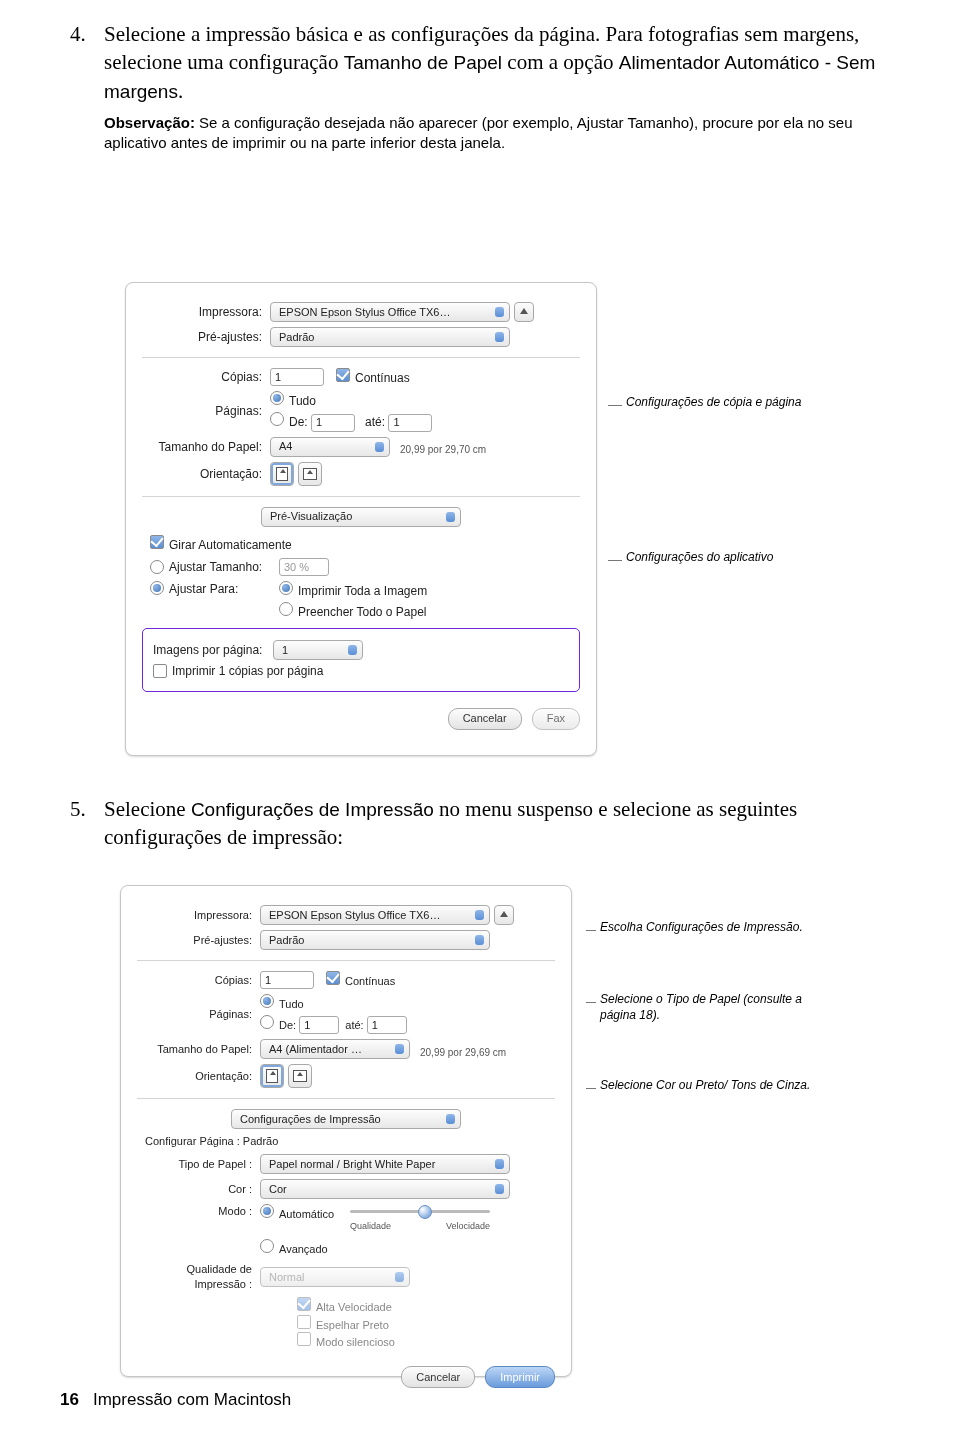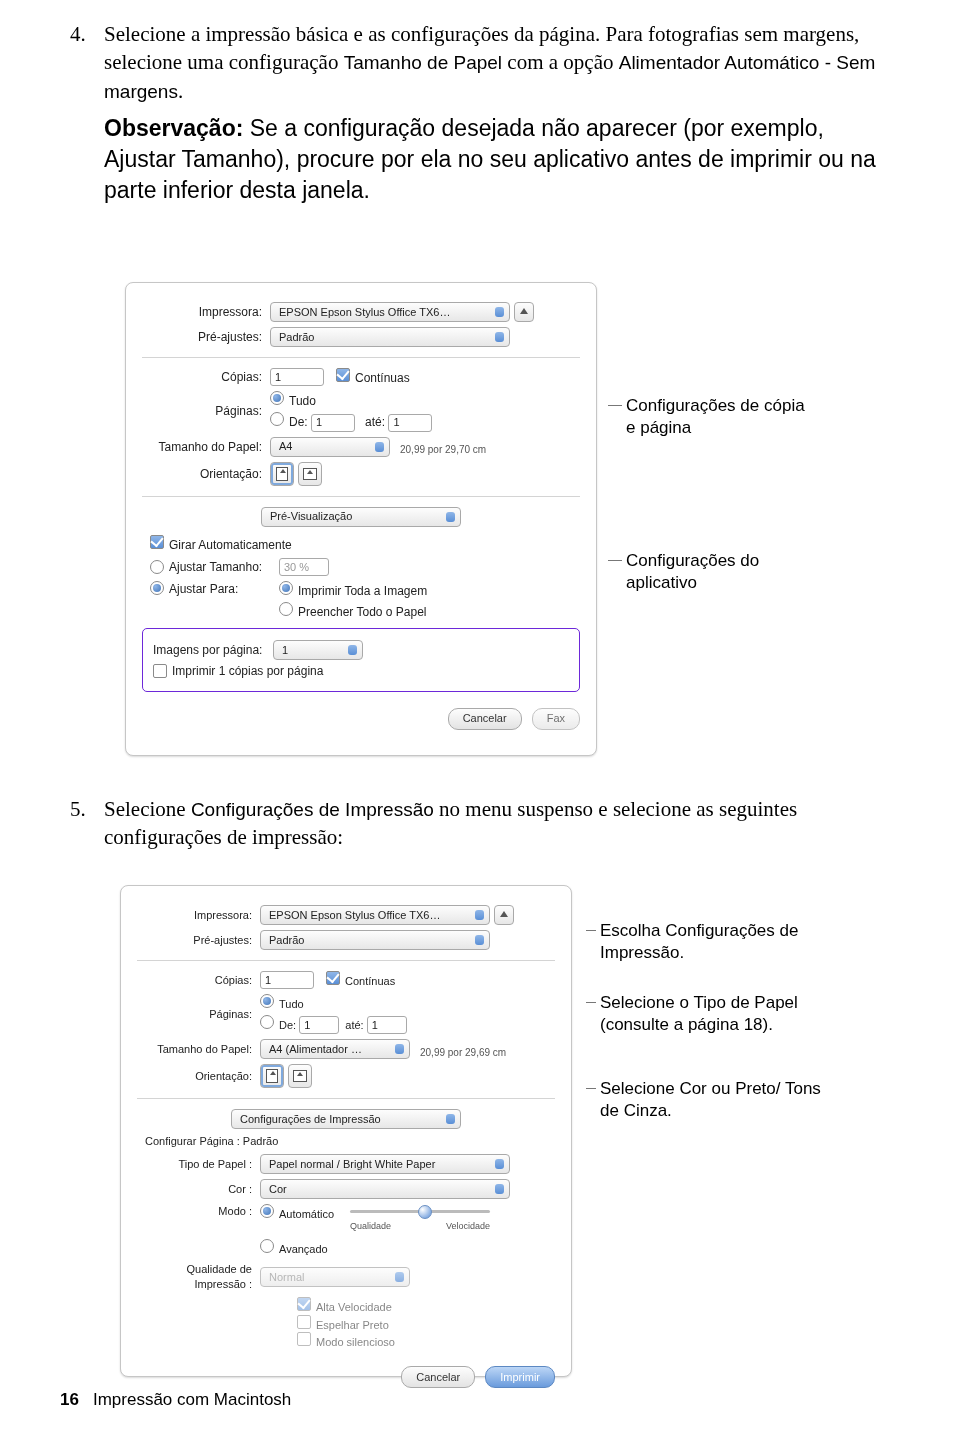--- a/index.html
+++ b/index.html
@@ -1,21 +1,21 @@
 <!DOCTYPE html>
 <html><head>
 <meta charset="utf-8">
 <style>
   html,body{margin:0;padding:0;background:#fff;color:#000;font-family:"Helvetica Neue",Arial,sans-serif;}
   .page{width:960px;height:1430px;position:relative;box-sizing:border-box;padding:20px 60px 0 70px;font-size:20px;line-height:1.35;}
   .step{display:flex;margin-bottom:6px;}
   .step .num{width:34px;flex:none;font-family:Georgia,serif;font-size:21px;}
   .step .body{flex:1;font-family:Georgia,serif;font-size:21px;}
-  .note{margin:8px 0 14px 34px;font-family:Arial,sans-serif;font-size:23px;}
-  .callouts{position:absolute;font-family:Arial,sans-serif;font-size:17px;line-height:1.3;}
+  .note{margin:8px 0 14px 34px;font-family:Arial,sans-serif;font-size:15px;}
+  .callouts{position:absolute;font-family:Arial,sans-serif;font-size:12px;line-height:1.3;font-style:italic;}
   .callouts .co{position:relative;}
   .callouts .co::before{content:"";position:absolute;left:-18px;top:10px;width:14px;border-top:1px solid #777;}
   .small-callouts .co::before{left:-14px;width:10px;}
   .footer{position:absolute;left:60px;bottom:18px;font-family:Arial,sans-serif;font-size:17px;}
   .footer .pn{font-weight:bold;margin-right:14px;margin-top:24px;}
 
   
   .dlg{position:absolute;border:1px solid #c6c6c6;border-radius:8px;background:#fff;box-shadow:0 1px 2px rgba(0,0,0,.15);font-family:"Lucida Grande","Helvetica Neue",Arial,sans-serif;color:#222;}
   .dlg1{left:125px;top:282px;width:470px;height:472px;font-size:12px;}
   .dlg .inner{padding:14px 16px 12px 16px;}

